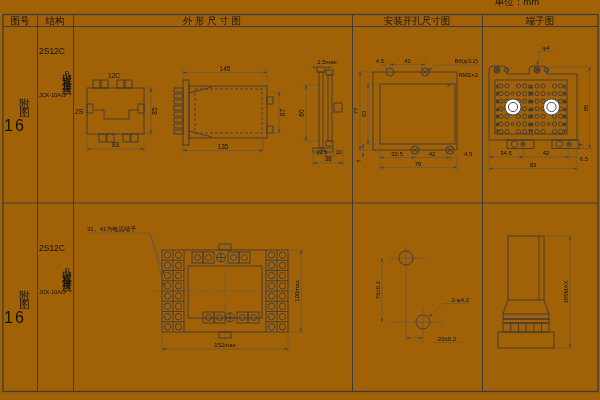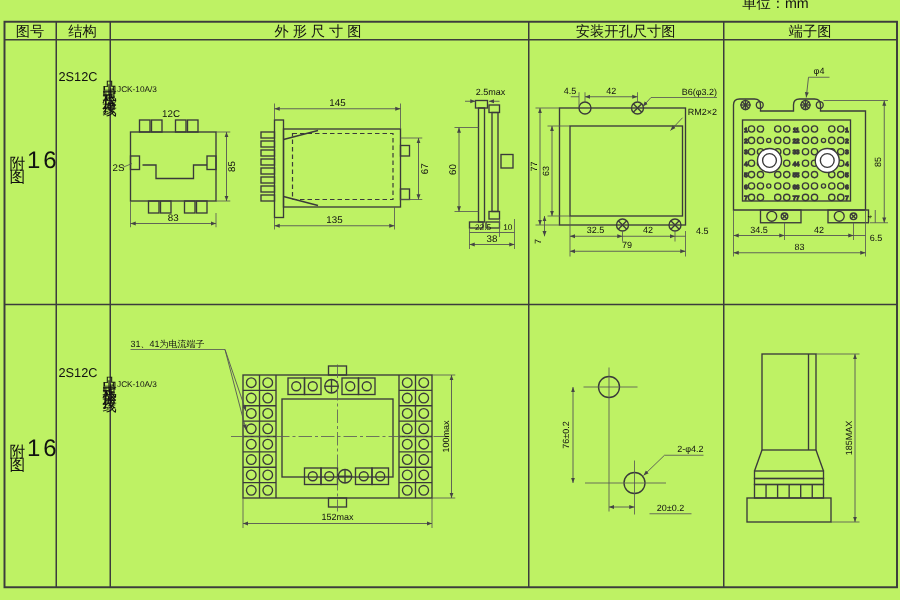--- a/index.html
+++ b/index.html
@@ -1,33 +1,33 @@
 <!DOCTYPE html>
 <html><head>
 <meta charset="utf-8">
 <style>
   html,body{margin:0;padding:0;background:#fff;}
-  .page{position:relative;width:600px;height:400px;background:#bef264;overflow:hidden;
+  .page{position:relative;width:600px;height:400px;background:#a16207;overflow:hidden;
         font-family:"Liberation Sans","DejaVu Sans",sans-serif;}
   .page svg{position:absolute;left:0;top:0;}
   
   .ln{fill:none;stroke:#3a3a3a;stroke-width:0.9;}
   .lnd{fill:none;stroke:#3a3a3a;stroke-width:0.8;stroke-dasharray:3 2;}
   .cl{fill:none;stroke:#5a5a5a;stroke-width:0.55;stroke-dasharray:9 2 2 2;}
   .ext{fill:none;stroke:#555;stroke-width:0.55;}
   .dim{fill:none;stroke:#555;stroke-width:0.6;}
   .tline{fill:none;stroke:#3c3c3c;stroke-width:1.3;}
   .grid{stroke:#3c3c3c;stroke-width:1;}
   .dtx{font-size:6.5px;fill:#111;}
   .dtx5{font-size:5.5px;fill:#111;}
   .dtx6{font-size:6px;fill:#111;}
   .tnum{font-size:4px;fill:#111;}
   .htx{font-size:9.5px;fill:#111;}
   
-  .cell{position:absolute;display:flex;flex-direction:row;align-items:center;color:#111;}
+  .cell{position:absolute;display:flex;flex-direction:column;color:#111;}
   .vtxt{writing-mode:vertical-rl;text-orientation:upright;}
   .fig-l{font-size:10.5px;letter-spacing:9px;}
   .fig-n{font-size:16px;letter-spacing:2px;margin-top:9px;}
   .model{font-size:8.5px;margin-bottom:7px;}
   .struct{font-size:9.5px;letter-spacing:2.5px;}
   .code{font-size:5.5px;margin-top:11px;white-space:nowrap;}
 </style>
 </head>
 <body>
 

